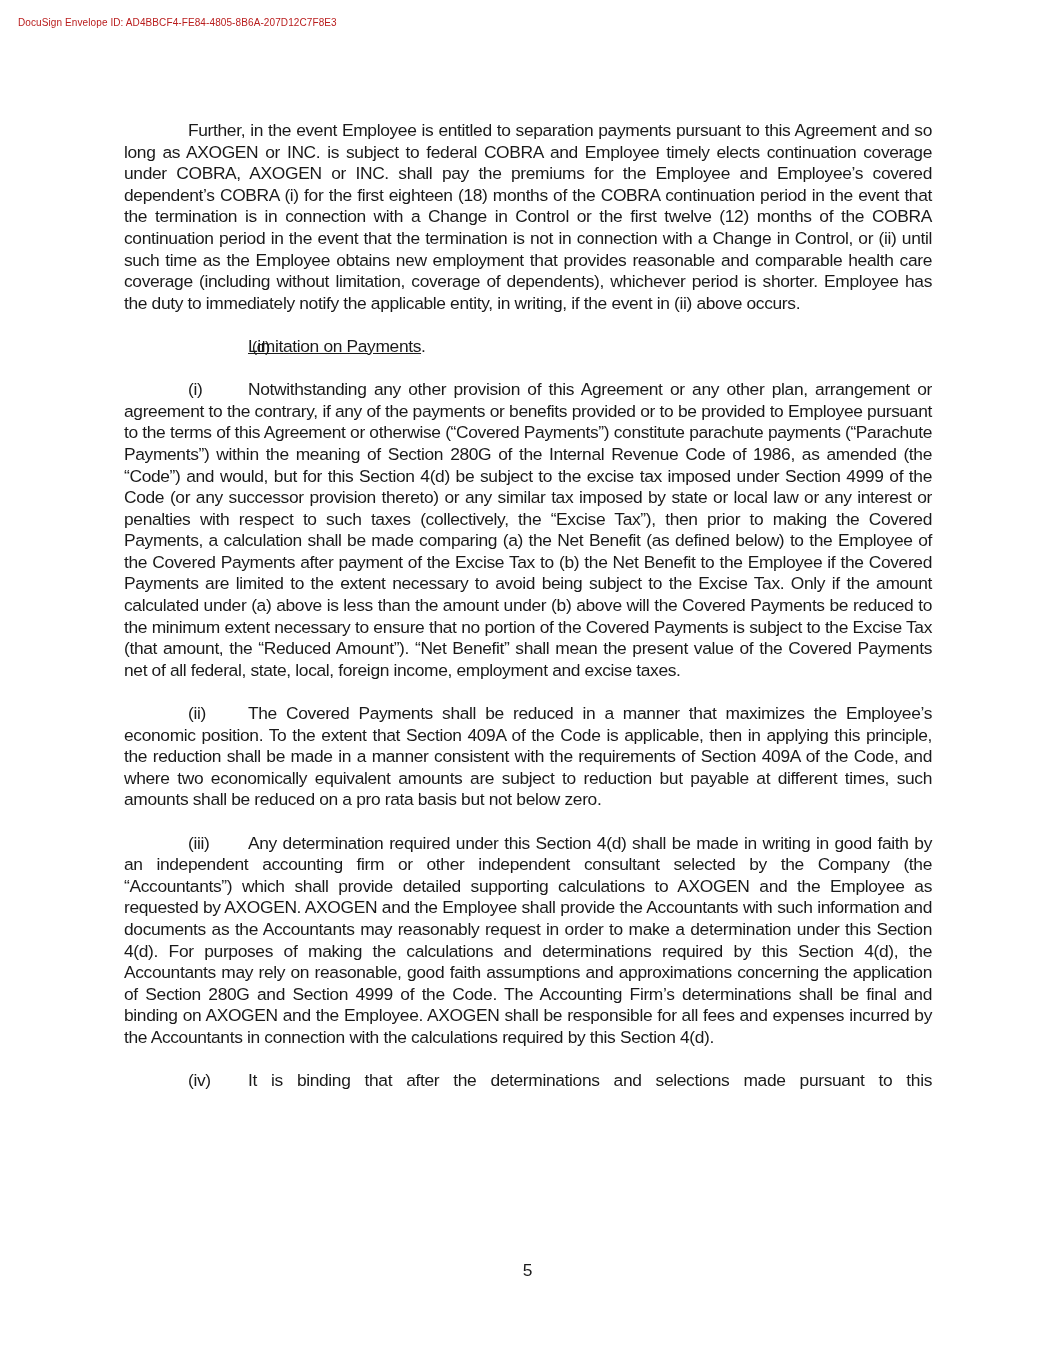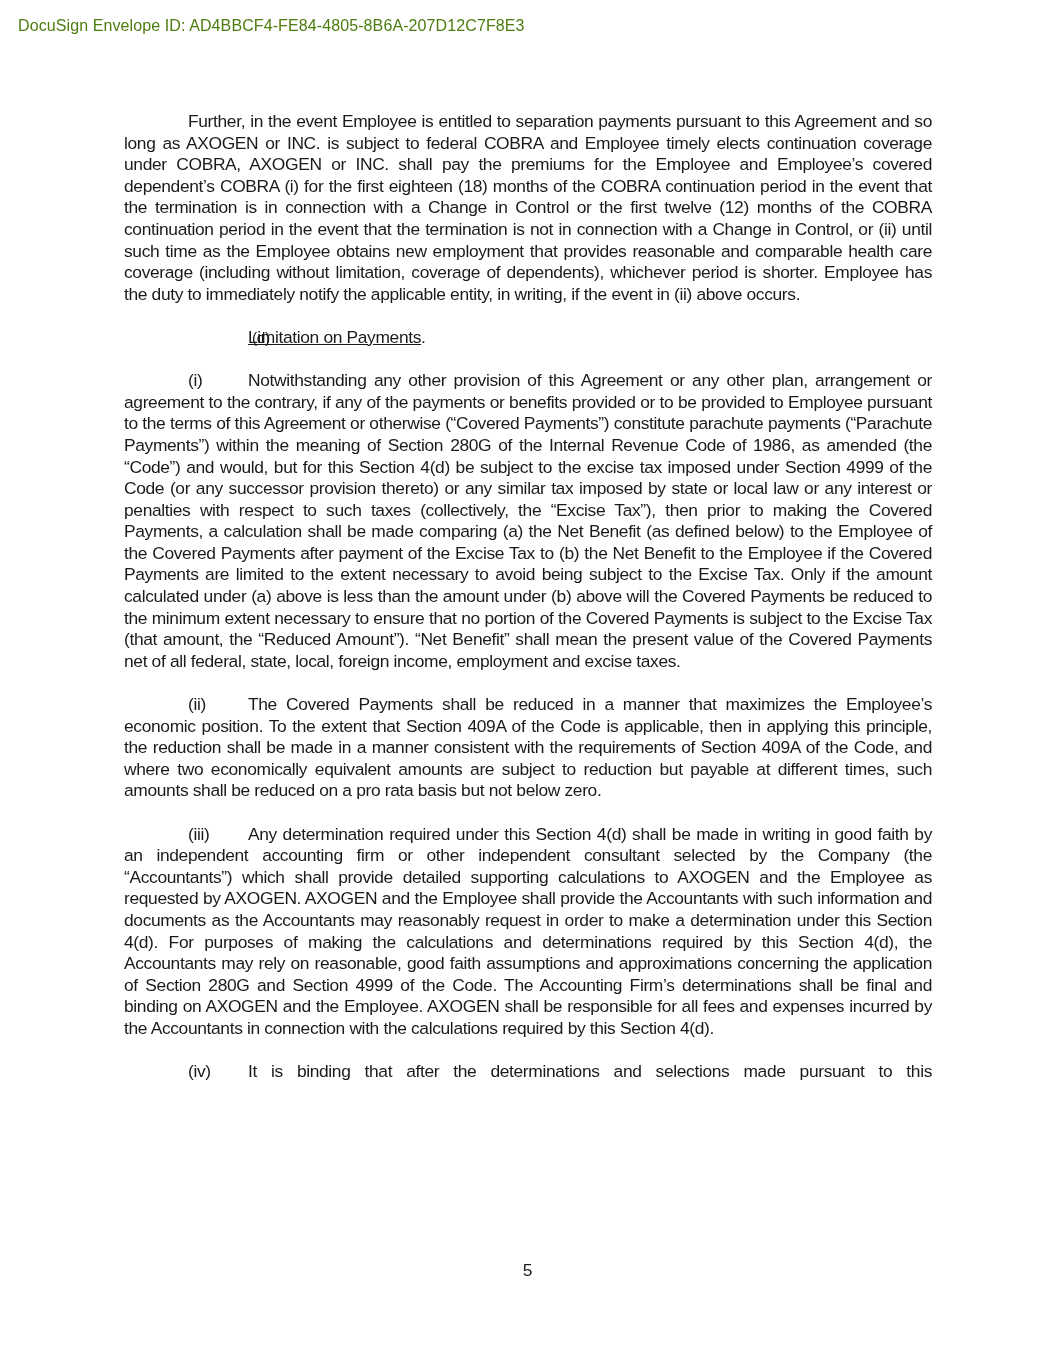--- a/index.html
+++ b/index.html
@@ -1,18 +1,18 @@
 <!DOCTYPE html>
 <html><head>
   <meta charset="utf-8">
   <style>
     html, body { margin: 0; padding: 0; background: #ffffff; }
     body { width: 1055px; height: 1365px; position: relative; overflow: hidden; color: #1a1a1a; }
-    .envelope { position: absolute; left: 18px; top: 17px; font-family: "Liberation Sans", sans-serif; font-size: 16px; color: #4d7c0f; letter-spacing: 0.1px; }
-    .page { position: absolute; left: 124px; top: 111px; width: 808px; font-family: "Liberation Sans", sans-serif; font-size: 17.4px; line-height: 21.6px; letter-spacing: -0.35px; }
+    .envelope { position: absolute; left: 18px; top: 17px; font-family: "Liberation Sans", sans-serif; font-size: 10px; color: #b91c1c; letter-spacing: 0.1px; }
+    .page { position: absolute; left: 124px; top: 120px; width: 808px; font-family: "Liberation Sans", sans-serif; font-size: 17.4px; line-height: 21.6px; letter-spacing: -0.35px; }
     .para { text-align: justify; text-indent: 64px; margin: 0 0 21.6px 0; }
     .para .num { display: inline-block; width: 60px; text-indent: 0; }
     .heading { margin: 0 0 21.6px 0; text-indent: 64px; }
     .heading .num { display: inline-block; width: 60px; font-size: 15.5px; }
     .heading .title { text-decoration: underline; }
     .lastline { text-align: justify; text-align-last: justify; }
     .footer { position: absolute; top: 1260px; left: 0; width: 1055px; text-align: center; font-family: "Liberation Sans", sans-serif; font-size: 17.4px; }
   </style>
 </head>
 <body>

